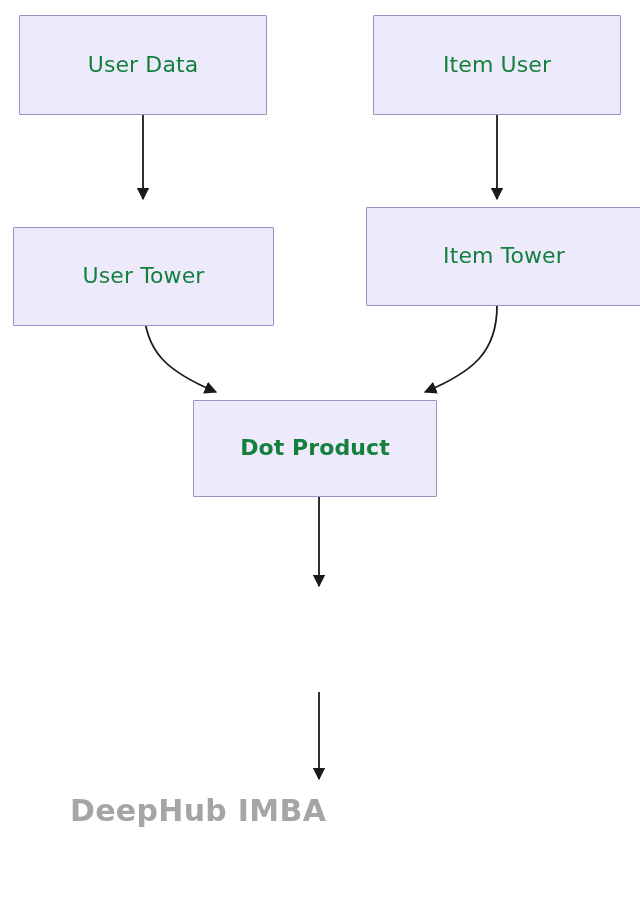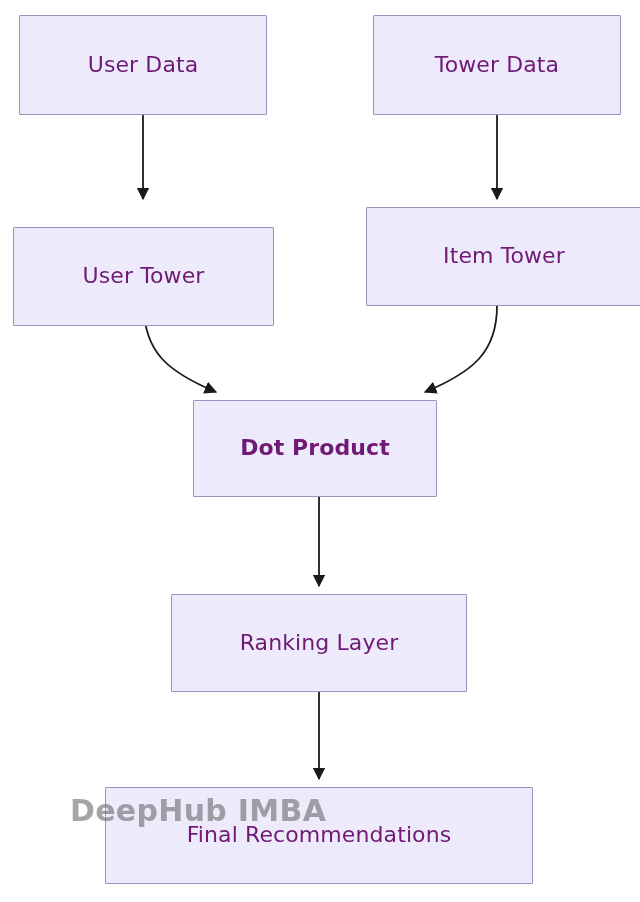--- a/index.html
+++ b/index.html
@@ -34,21 +34,21 @@
     border-radius: 1px;
     display: flex;
     align-items: center;
     justify-content: center;
     z-index: 2;
   }
   .node-label {
     font-family: "DejaVu Sans", sans-serif;
     font-size: 22px;
     line-height: 1.1;
-    color: #701a75;
+    color: #15803d;
     letter-spacing: 0.1px;
     text-align: center;
     white-space: nowrap;
   }
   
   #node-user-data      { left: 19px;  top: 15px;  width: 248px; height: 100px; }
   #node-item-data      { left: 373px; top: 15px;  width: 248px; height: 100px; }
   #node-user-tower     { left: 13px;  top: 207px; width: 261px; height: 99px; margin-top: 20px;  }
   #node-item-tower     { left: 366px; top: 207px; width: 276px; height: 99px;  }
   #node-dot-product    { left: 193px; top: 400px; width: 244px; height: 97px; font-weight: bold;  }
@@ -93,38 +93,32 @@
     <path d="M 319 497 L 319 586" fill="none" stroke="#1A1A1A" stroke-width="1.8" marker-end="url(#arrowhead)"></path>
 
     <path d="M 319 692 L 319 779" fill="none" stroke="#1A1A1A" stroke-width="1.8" marker-end="url(#arrowhead)"></path>
   </svg>
 
   <div class="node" id="node-user-data">
     <span class="node-label">User Data</span>
   </div>
 
   <div class="node" id="node-item-data">
-    <span class="node-label">Tower Data</span>
+    <span class="node-label">Item User</span>
   </div>
 
   <div class="node" id="node-user-tower">
     <span class="node-label">User Tower</span>
   </div>
 
   <div class="node" id="node-item-tower">
     <span class="node-label">Item Tower</span>
   </div>
 
   <div class="node" id="node-dot-product">
     <span class="node-label">Dot Product</span>
   </div>
 
-  <div class="node" id="node-ranking-layer">
-    <span class="node-label">Ranking Layer</span>
-  </div>
 
-  <div class="node" id="node-final-recs">
-    <span class="node-label">Final Recommendations</span>
-  </div>
 
   <div id="watermark">DeepHub IMBA</div>
 
 </div>
 
 </body></html>

